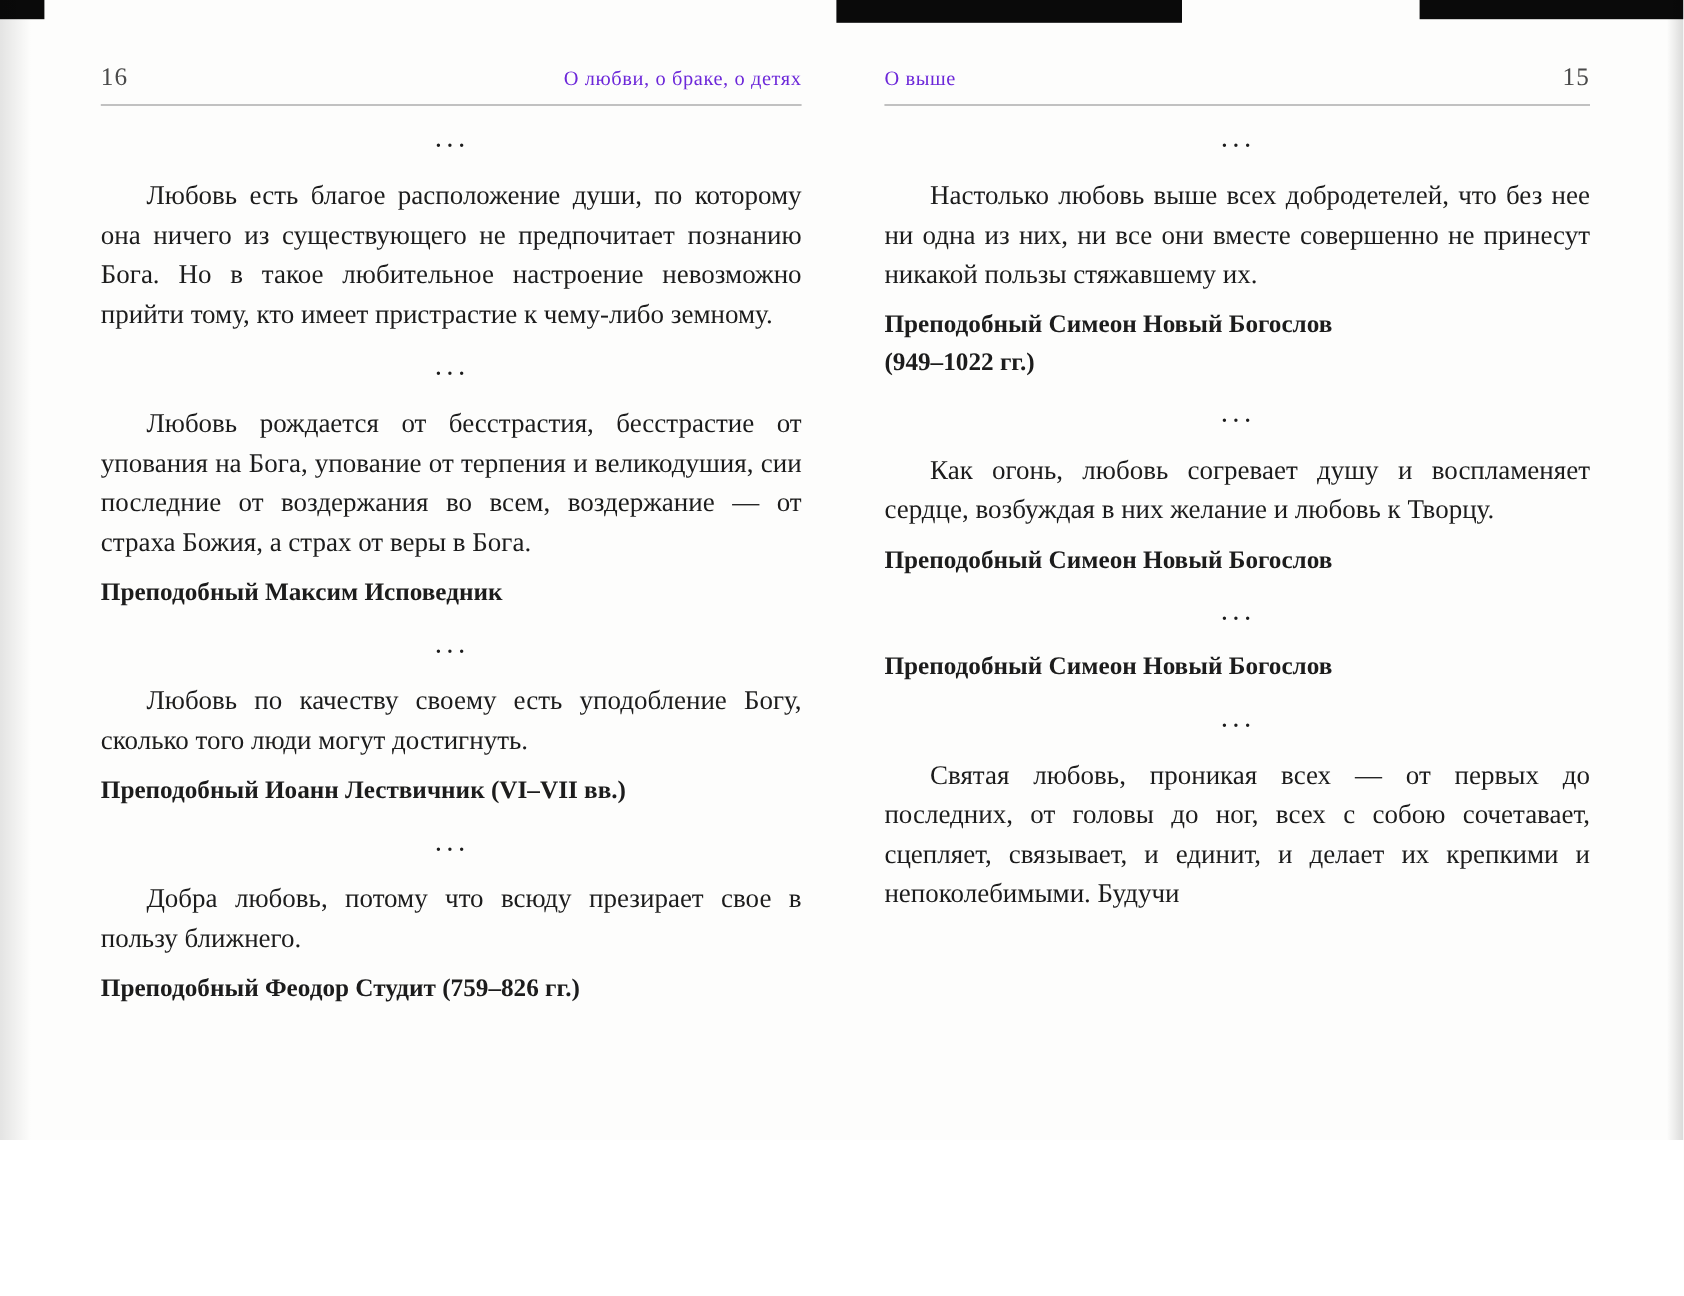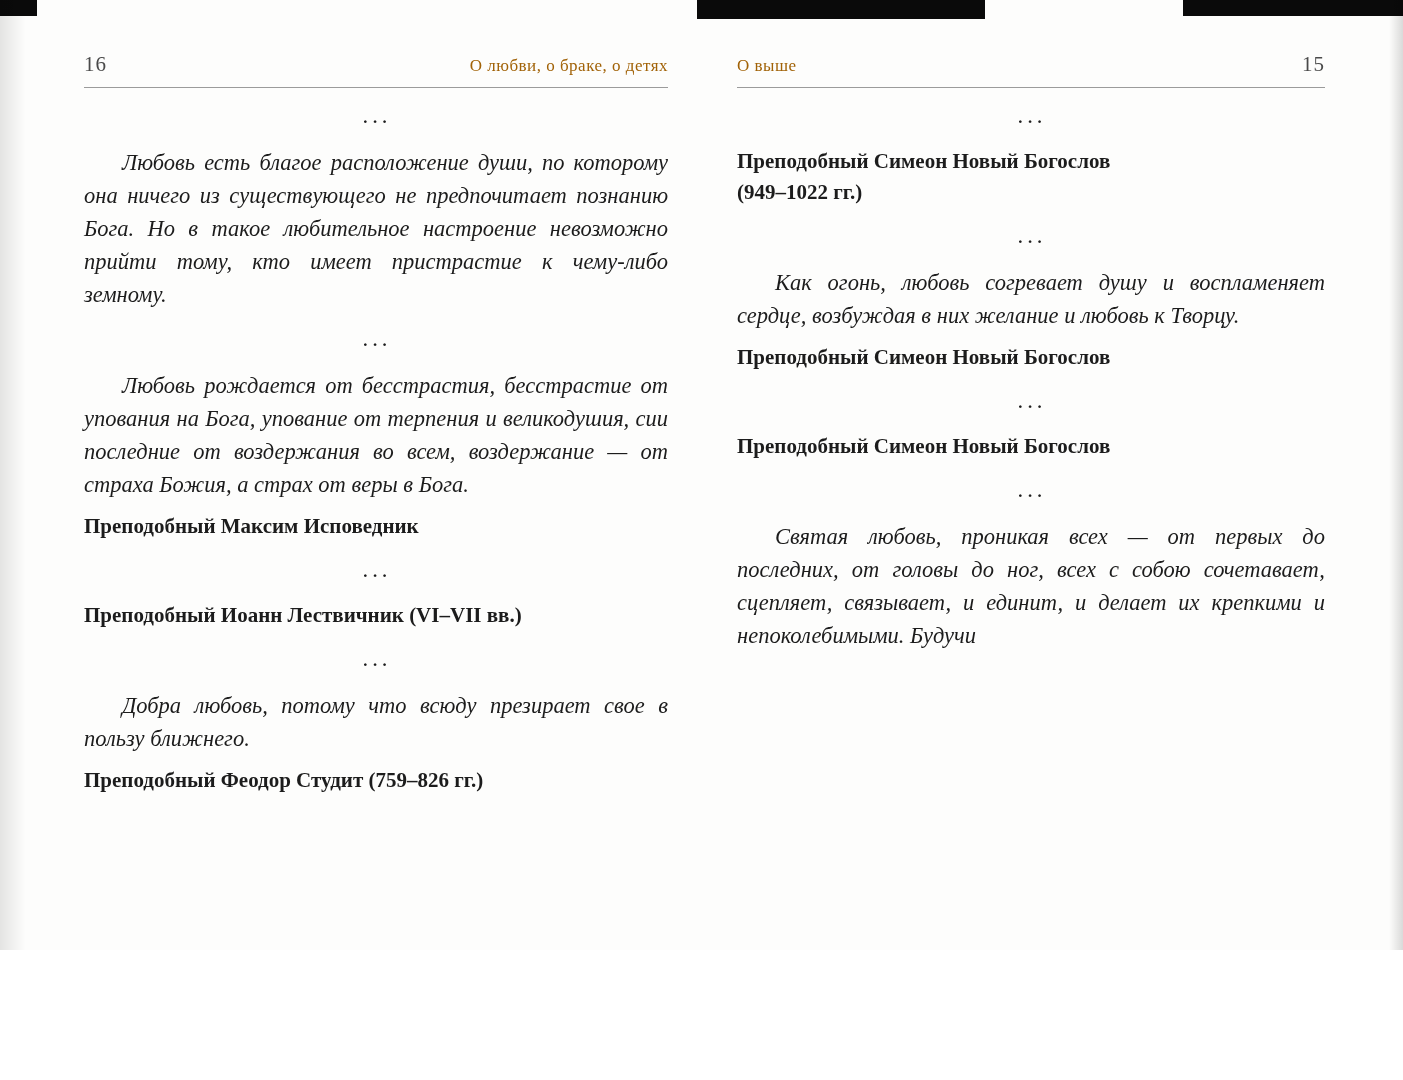--- a/index.html
+++ b/index.html
@@ -24,29 +24,29 @@
 
   .page{position:absolute;top:52px;}
   .page-left{left:84px;width:584px;}
   .page-right{left:737px;width:588px;}
 
   .pagehead{
     display:flex;align-items:baseline;justify-content:space-between;
     padding-bottom:10px;border-bottom:1px solid #9b9b9b;
   }
   .pnum{font-size:21px;color:#4a4a4a;letter-spacing:1px;}
-  .rhead{font-size:17px;color:#a16207;letter-spacing:0.5px;}
+  .rhead{font-size:17px;color:#6d28d9;letter-spacing:0.5px;}
 
   .sep{
     text-align:center;font-weight:bold;font-size:17px;
     letter-spacing:4px;margin:24px 0 14px 2px;color:#1c1c1c;
   }
   .qt{
     margin:0;font-size:22.5px;line-height:33px;
-    text-align:justify;text-indent:38px;font-style:italic;
+    text-align:justify;text-indent:38px;
   }
   .attr{
     margin:10px 0 0;font-size:21px;line-height:31px;
     font-weight:bold;white-space:pre-line;
   }
 </style>
 </head>
 <body>
 
 <div class="canvas">
@@ -65,34 +65,36 @@
     </div>
 
     <div class="sep">···</div>
     <p class="qt">Любовь есть благое расположение души, по которому она ничего из существующего не предпочитает познанию Бога. Но в такое любительное настроение невозможно прийти тому, кто имеет пристрастие к чему-либо земному.</p>
 
     <div class="sep">···</div>
     <p class="qt">Любовь рождается от бесстрастия, бесстрастие от упования на Бога, упование от терпения и великодушия, сии последние от воздержания во всем, воздержание — от страха Божия, а страх от веры в Бога.</p>
     <div class="attr">Преподобный Максим Исповедник</div>
 
     <div class="sep">···</div>
+    <p class="qt">Любовь по качеству своему есть уподобление Богу, сколько того люди могут достигнуть.</p>
     <div class="attr">Преподобный Иоанн Лествичник (VI–VII вв.)</div>
 
     <div class="sep">···</div>
     <p class="qt">Добра любовь, потому что всюду презирает свое в пользу ближнего.</p>
     <div class="attr">Преподобный Феодор Студит (759–826 гг.)</div>
   </div>
 
   <div class="page page-right">
     <div class="pagehead">
       <span class="rhead">О выше</span>
       <span class="pnum">15</span>
     </div>
 
     <div class="sep">···</div>
+    <p class="qt">Настолько любовь выше всех добродетелей, что без нее ни одна из них, ни все они вместе совершенно не принесут никакой пользы стяжавшему их.</p>
     <div class="attr">Преподобный Симеон Новый Богослов
 (949–1022 гг.)</div>
 
     <div class="sep">···</div>
     <p class="qt">Как огонь, любовь согревает душу и воспламеняет сердце, возбуждая в них желание и любовь к Творцу.</p>
     <div class="attr">Преподобный Симеон Новый Богослов</div>
 
     <div class="sep">···</div>
     <div class="attr">Преподобный Симеон Новый Богослов</div>
 

